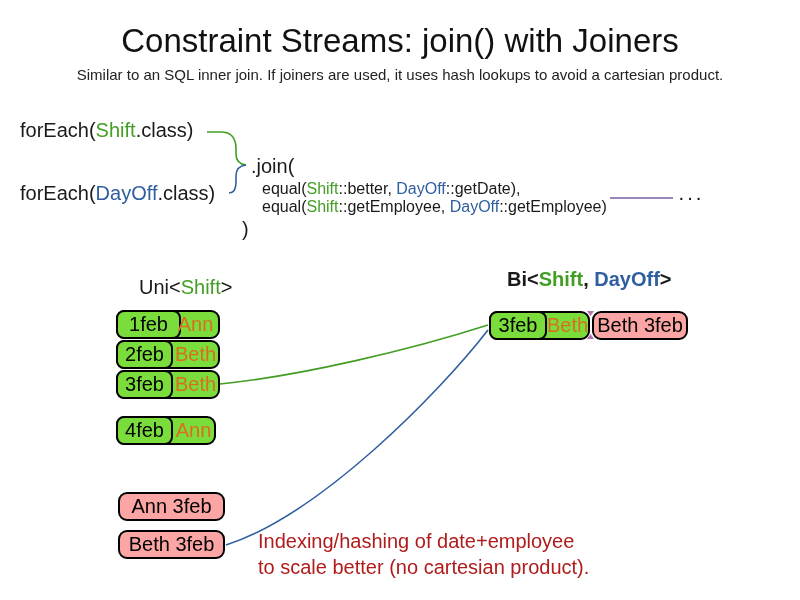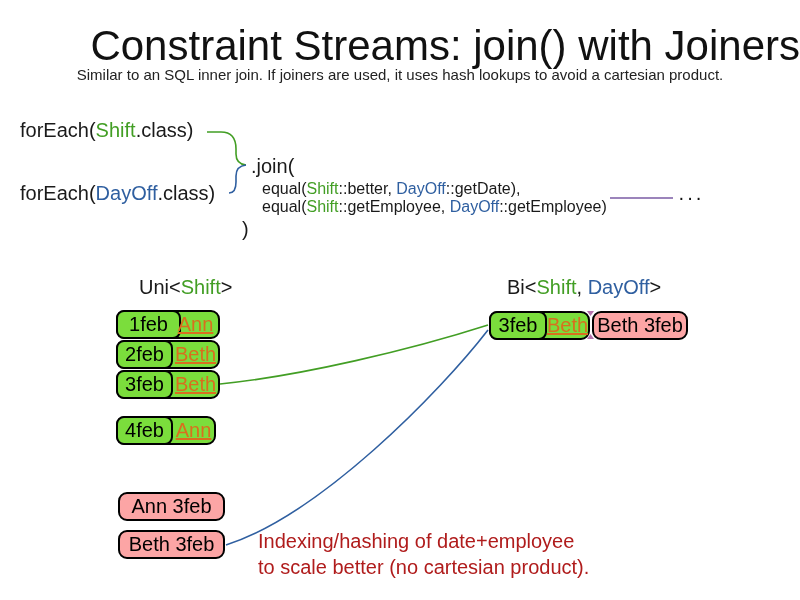--- a/index.html
+++ b/index.html
@@ -14,22 +14,22 @@
   }
   .abs { position: absolute; }
   .overlay {
     position: absolute;
     left: 0; top: 0;
     width: 800px; height: 600px;
     pointer-events: none;
   }
   .title {
     top: 22px; left: 0; width: 100%;
-    text-align: right;
-    font-size: 42px;
+    text-align: center;
+    font-size: 33px;
     font-weight: 400;
     color: #111111;
     white-space: nowrap;
   }
   .subtitle {
     top: 66px; left: 0; width: 100%;
     text-align: center;
     font-size: 15px;
     color: #222222;
     white-space: nowrap;
@@ -60,21 +60,20 @@
     border-radius: 8px;
     display: flex; align-items: center; justify-content: center;
     font-size: 20px;
     color: #000000;
   }
   .name-txt {
     position: absolute;
     top: 0; bottom: 0;
     display: flex; align-items: center; justify-content: center;
     font-size: 20px;
-    text-decoration: underline;
   }
   .plain-row {
     position: absolute;
     box-sizing: border-box;
     border: 2px solid #000000;
     border-radius: 9px;
     display: flex; align-items: center; justify-content: center;
     font-size: 20px;
     color: #000000;
   }
@@ -135,21 +134,21 @@
   </div>
   <div class="cell-row row-box green-fill" style="left:116px; top:370px; width:104px;">
     <div class="date-box green-fill" style="width:57px;">3feb</div>
     <div class="name-txt orange" style="left:55px; right:0;">Beth</div>
   </div>
   <div class="cell-row row-box green-fill" style="left:116px; top:416px; width:100px;">
     <div class="date-box green-fill" style="width:57px;">4feb</div>
     <div class="name-txt orange" style="left:55px; right:0;">Ann</div>
   </div>
 
-  <div class="abs hdr" style="left:507px; top:276px;">
+  <div class="abs hdr" style="left:507px; top:268px;font-weight:bold;">
     <span>Bi&lt;</span><span class="green">Shift</span><span>, </span><span class="blue">DayOff</span><span>&gt;</span>
   </div>
 
   <div class="cell-row row-box green-fill" style="left:489px; top:311px; width:101px;">
     <div class="date-box green-fill" style="width:58px;">3feb</div>
     <div class="name-txt orange" style="left:56px; right:0;">Beth</div>
   </div>
   <div class="plain-row blue-fill" style="left:592px; top:311px; width:96px; height:29px;">Beth 3feb</div>
 
 

